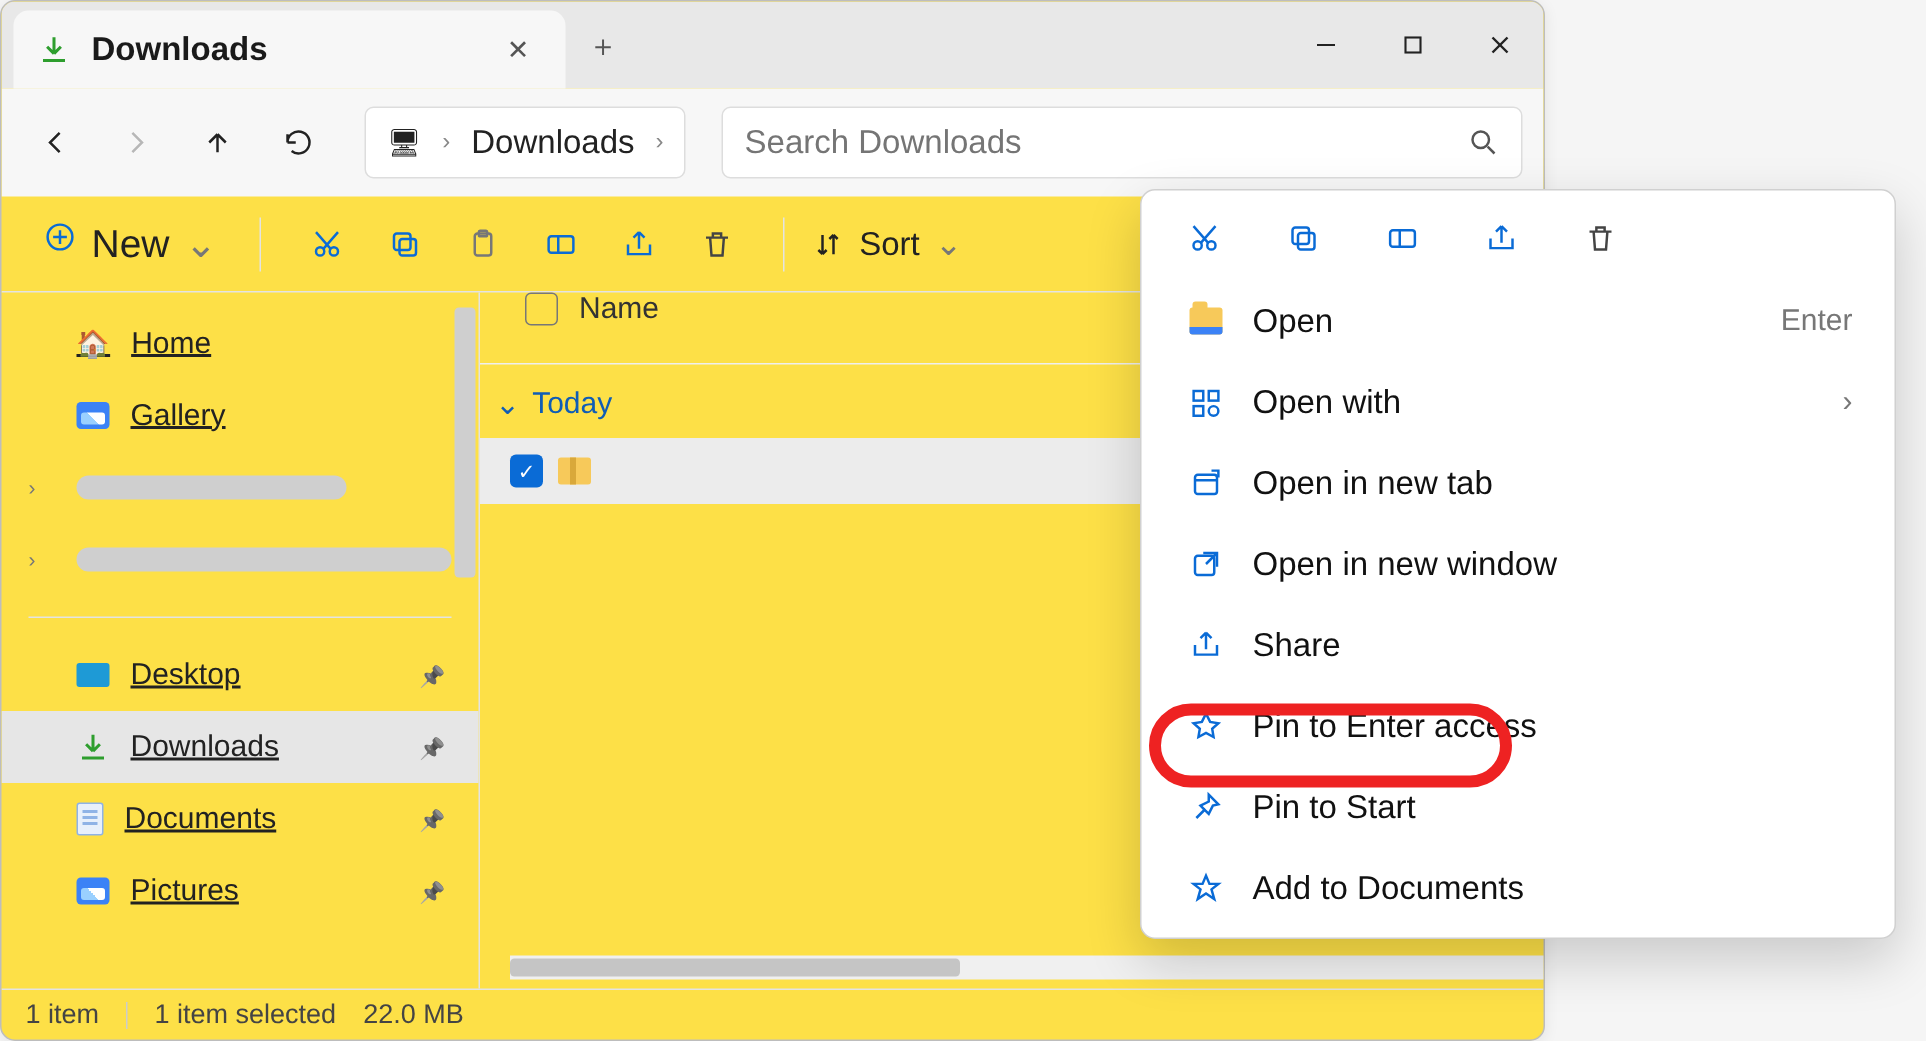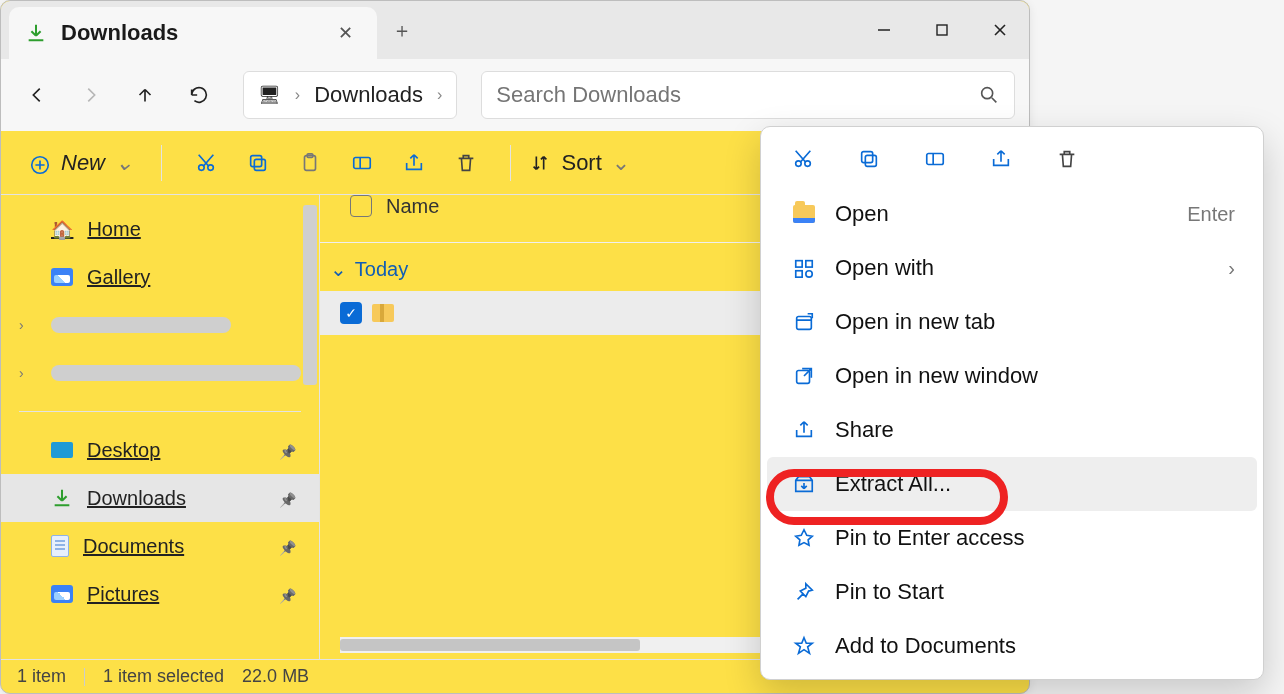--- a/index.html
+++ b/index.html
@@ -42,21 +42,21 @@
     margin-left: 14px; flex: 1; height: 48px; background: #fff; border: 1px solid #ddd; border-radius: 6px;
     display: flex; align-items: center; padding: 0 14px; color: #888; gap: 10px;
   }
   .search input { border: none; outline: none; font-size: 22px; color: #777; flex: 1; background: transparent; }
   .search .mag { color: #555; }
 
   
   .toolbar {
     height: 64px; border-bottom: 1px solid #e3e3e3; display: flex; align-items: center; padding: 0 18px;
   }
-  .newbtn { display: flex; align-items: flex-end; gap: 10px; color: #222; font-size: 22px; padding: 6px 10px; border-radius: 6px; font-style: italic; }
+  .newbtn { display: flex; align-items: flex-start; gap: 10px; color: #222; font-size: 26px; padding: 6px 10px; border-radius: 6px; }
   .newbtn .plus { color: #0a6bd6; }
   .vsep { width: 1px; height: 36px; background: #e3e3e3; margin: 0 18px; }
   .tbtn { width: 52px; height: 44px; display: flex; align-items: center; justify-content: center; color: #0a6bd6; }
   .tbtn.grey { color: #444; }
   .sortbtn { display: flex; align-items: center; gap: 10px; font-size: 22px; color: #222; }
 
   
   .body { display: flex; height: calc(100% - 58px - 72px - 64px - 34px); }
   .sidebar { width: 408px; border-right: 1px solid #e3e3e3; padding-top: 10px; position: relative; }
   .side-scroll-track { position: absolute; right: 0; top: 10px; width: 18px; height: 200px; }
@@ -411,29 +411,20 @@
     <span>Open in new window</span>
   </div>
   <div class="ctx-item">
     <span class="ico">
         <svg class="svgicon" viewBox="0 0 24 24" fill="none" stroke="#0a6bd6" stroke-width="1.8">
           <path d="M4 12v7h16v-7M12 3v12m0-12l-4 4m4-4l4 4"></path>
         </svg>
       </span>
     <span>Share</span>
   </div>
-  <div class="ctx-item hover">
-    <span class="ico">
-        <svg class="svgicon" viewBox="0 0 24 24" fill="none" stroke="#0a6bd6" stroke-width="1.8">
-          <path d="M3 8l3-4h12l3 4v12H3zM3 8h18"></path>
-          <path d="M12 11v6m0 0l-3-3m3 3l3-3"></path>
-        </svg>
-      </span>
-    <span>Extract All...</span>
-  </div>
   <div class="ctx-item">
     <span class="ico">
         <svg class="svgicon" viewBox="0 0 24 24" fill="none" stroke="#0a6bd6" stroke-width="1.8">
           <path d="M12 3l3 6 6 1-4.5 4 1 6-5.5-3-5.5 3 1-6L3 10l6-1z"></path>
         </svg>
       </span>
     <span>Pin to Enter access</span>
   </div>
   <div class="ctx-item">
     <span class="ico">

